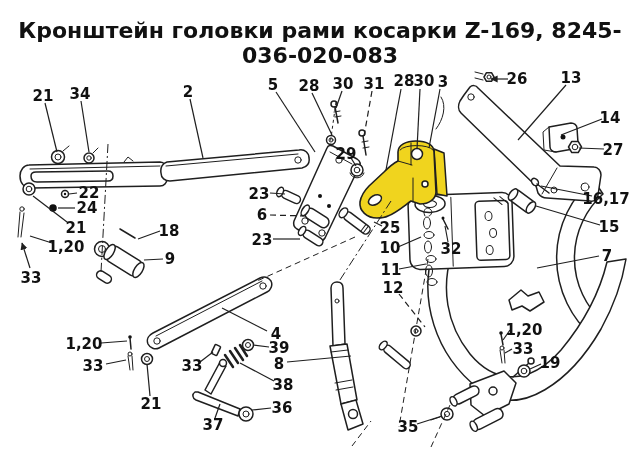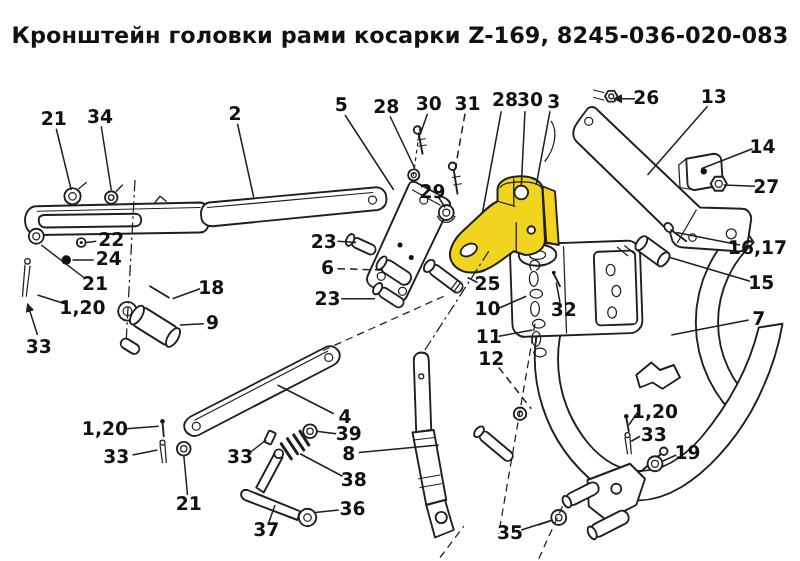--- a/index.html
+++ b/index.html
@@ -1,19 +1,19 @@
 <!DOCTYPE html>
 <html><head>
 <meta charset="utf-8">
 <style>
   html,body{margin:0;padding:0;background:#e8e8e8;}
   .page{position:relative;width:640px;height:449px;background:#ffffff;overflow:hidden;
         font-family:"Liberation Sans",sans-serif;}
   .title{position:absolute;top:18px;left:0;width:100%;text-align:center;
-         font-family:"DejaVu Sans",sans-serif;font-weight:bold;font-size:18px;color:#111;}
+         font-family:"DejaVu Sans",sans-serif;font-weight:bold;font-size:22px;color:#111;}
   svg{position:absolute;top:0;left:0;}
   .ln{stroke:#1f1f1f;stroke-width:1.5;fill:none;stroke-linecap:round;stroke-linejoin:round;}
   .fw{stroke:#1f1f1f;stroke-width:1.5;fill:#ffffff;stroke-linejoin:round;}
   .thin{stroke:#1f1f1f;stroke-width:1;fill:none;stroke-linecap:round;}
   .dk{fill:#111;stroke:none;}
   .part-label{font-family:"DejaVu Sans",sans-serif;font-weight:bold;font-size:15px;fill:#111;}
   .leader{stroke:#1f1f1f;stroke-width:1.2;fill:none;}
 </style>
 </head>
 <body>

